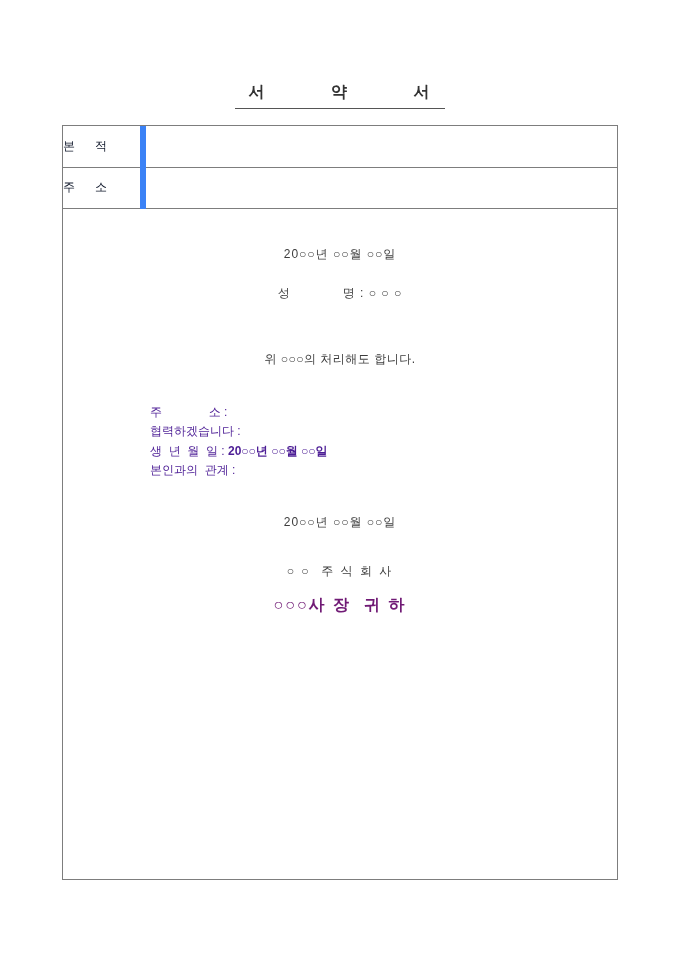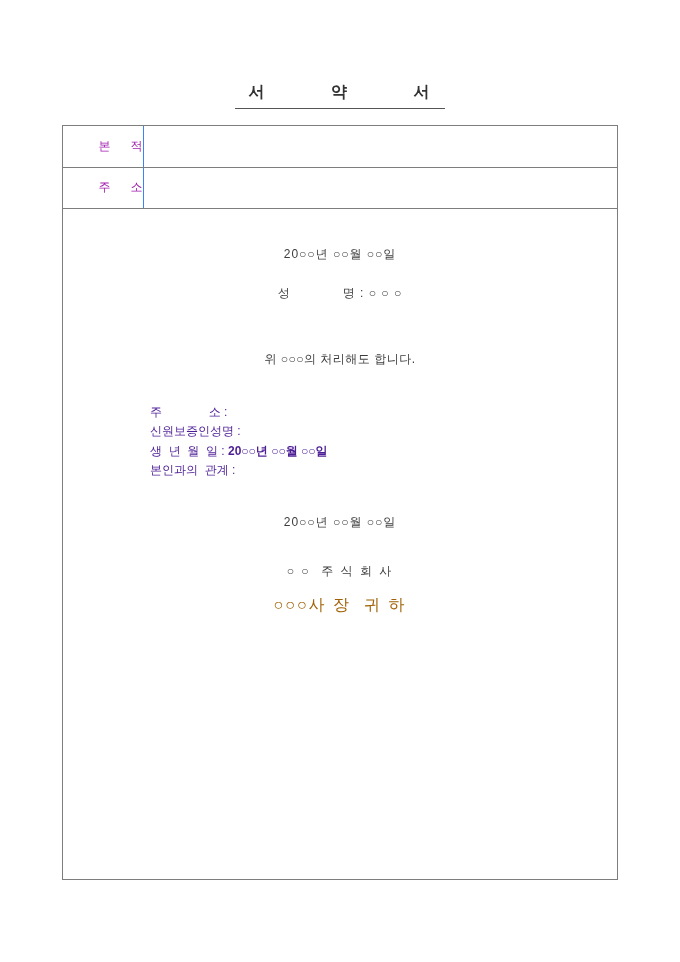--- a/index.html
+++ b/index.html
@@ -28,24 +28,24 @@
     left: 62px; top: 125px;
     width: 556px; height: 755px;
     border: 1px solid #7d7d7d;
     background: #ffffff;
   }
 
   table.info { width: 100%; border-collapse: collapse; table-layout: fixed; }
   table.info td { height: 41px; border-bottom: 1px solid #7d7d7d; }
   table.info td.label {
     width: 80px;
-    border-right: 1px solid #3b82f6;
-    text-align: right;
+    border-right: 6px solid #3b82f6;
+    text-align: left;
     font-size: 12px;
-    color: #a21caf;
+    color: #0f172a;
     white-space: pre;
   }
   table.info td.value { background: #ffffff; }
 
   .pledge {
     margin: 47px 13px 0 13px;
     font-size: 11.5px;
     line-height: 21px;
     letter-spacing: 0.4px;
     text-align: justify;
@@ -64,23 +64,23 @@
   }
   .guarantor-block .line { white-space: pre; }
   .guarantor-block .bold-val { font-weight: bold; }
 
   .date-2 { margin-top: 33px; }
   .company { margin-top: 32px; letter-spacing: 2px; }
   .recipient {
     margin-top: 15px;
     text-align: center;
     font-size: 16px;
-    font-weight: normal;
+    font-weight: bold;
     letter-spacing: 2px;
-    color: #a16207;
+    color: #701a75;
     white-space: pre;
   }
 </style>
 </head>
 <body>
 
 <div class="page">
 
   <div class="title-wrap">
     <span class="title">서 약 서</span>
@@ -103,21 +103,21 @@
 
 
     <div class="centered date-1">20○○년 ○○월 ○○일</div>
 
     <div class="centered signer-name">성            명 : ○ ○ ○</div>
 
     <div class="centered guarantee">위 ○○○의 처리해도 합니다.</div>
 
     <div class="guarantor-block">
       <div class="line"><span>주              소 : </span></div>
-      <div class="line"><span>신원보증인성명 : </span></div>
+      <div class="line"><span>협력하겠습니다 : </span></div>
       <div class="line"><span>생  년  월  일 : </span><span class="bold-val">20○○년 ○○월 ○○일</span></div>
       <div class="line"><span>본인과의  관계 : </span></div>
     </div>
 
     <div class="centered date-2">20○○년 ○○월 ○○일</div>
 
     <div class="centered company">○ ○  주 식 회 사</div>
 
     <div class="recipient">○○○사 장  귀 하</div>
 

